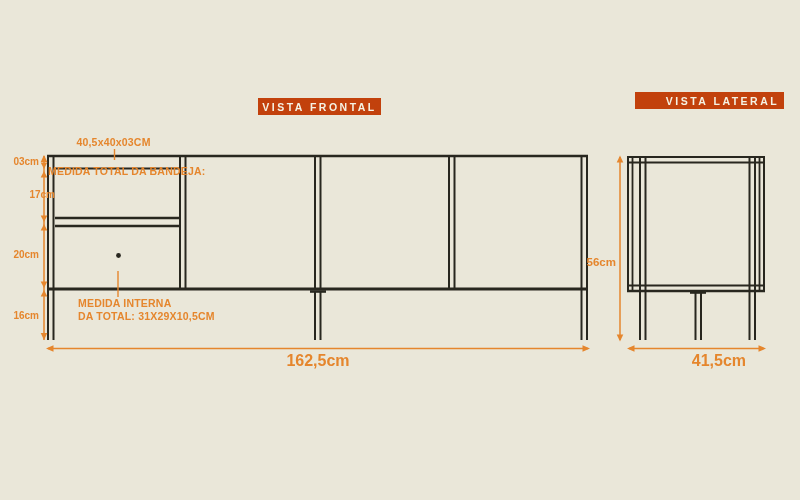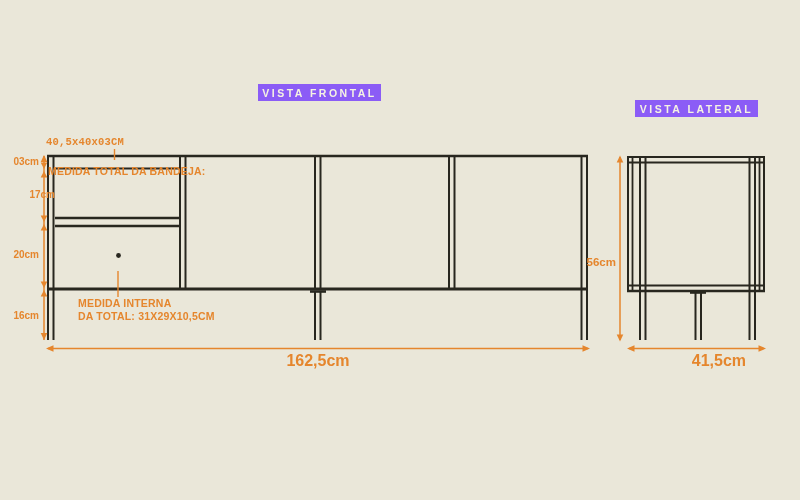--- a/index.html
+++ b/index.html
@@ -18,29 +18,30 @@
     font-weight:bold;
     white-space:nowrap;
   }
   .note{font-size:10.5px;letter-spacing:.2px;line-height:13px;}
   .dim-left{font-size:10px;width:35px;left:4px;text-align:right;}
   .dim-bottom{font-size:16px;width:100px;text-align:center;}
   .dim-height{font-size:11.5px;width:50px;text-align:right;}
   .badge{
     position:absolute;
     width:123px;height:17px;
-    background:#8b5cf6;
+    background:#c2410c;
     color:#f5f2e3;
     font-weight:bold;
     font-size:10.5px;
     letter-spacing:2.5px;
     text-align:center;
     line-height:18px;
+    margin-top:14px;
   }
-  .centered-note{width:135px;font-family:Liberation Mono, monospace;}
+  .centered-note{text-align:center;width:135px;}
 </style>
 </head>
 <body>
 
 <div class="stage">
 
   <svg width="800" height="500" viewBox="0 0 800 500">
 
     <g stroke="#28271f" fill="none">
 
@@ -135,21 +136,21 @@
         <polygon points="620,155.5 616.7,162.5 623.3,162.5" stroke="none"></polygon>
         <polygon points="620,341.5 616.7,334.5 623.3,334.5" stroke="none"></polygon>
       </g>
 
       <path d="M114.5 149 V160" stroke-width="1.4" fill="none"></path>
       <path d="M118 271 V297" stroke-width="1.4" fill="none"></path>
     </g>
   </svg>
 
   <div class="badge" style="left:258px;top:84px;">VISTA FRONTAL</div>
-  <div class="badge" style="left:635px;top:100px;">VISTA LATERAL</div>
+  <div class="badge" style="left:635px;top:78px;padding-left:26px;">VISTA LATERAL</div>
 
   <div class="label note" style="left:48px;top:123px;margin-top:42px;">MEDIDA TOTAL DA BANDEJA:</div>
   <div class="label note centered-note" style="left:46px;top:136px;">40,5x40x03CM</div>
 
   <div class="label note" style="left:78px;top:297px;">MEDIDA INTERNA</div>
   <div class="label note" style="left:78px;top:310px;">DA TOTAL: 31X29X10,5CM</div>
 
   <div class="label dim-left" style="top:156px;">03cm</div>
   <div class="label dim-left" style="top:189px;margin-left:16px;">17cm</div>
   <div class="label dim-left" style="top:249px;">20cm</div>

